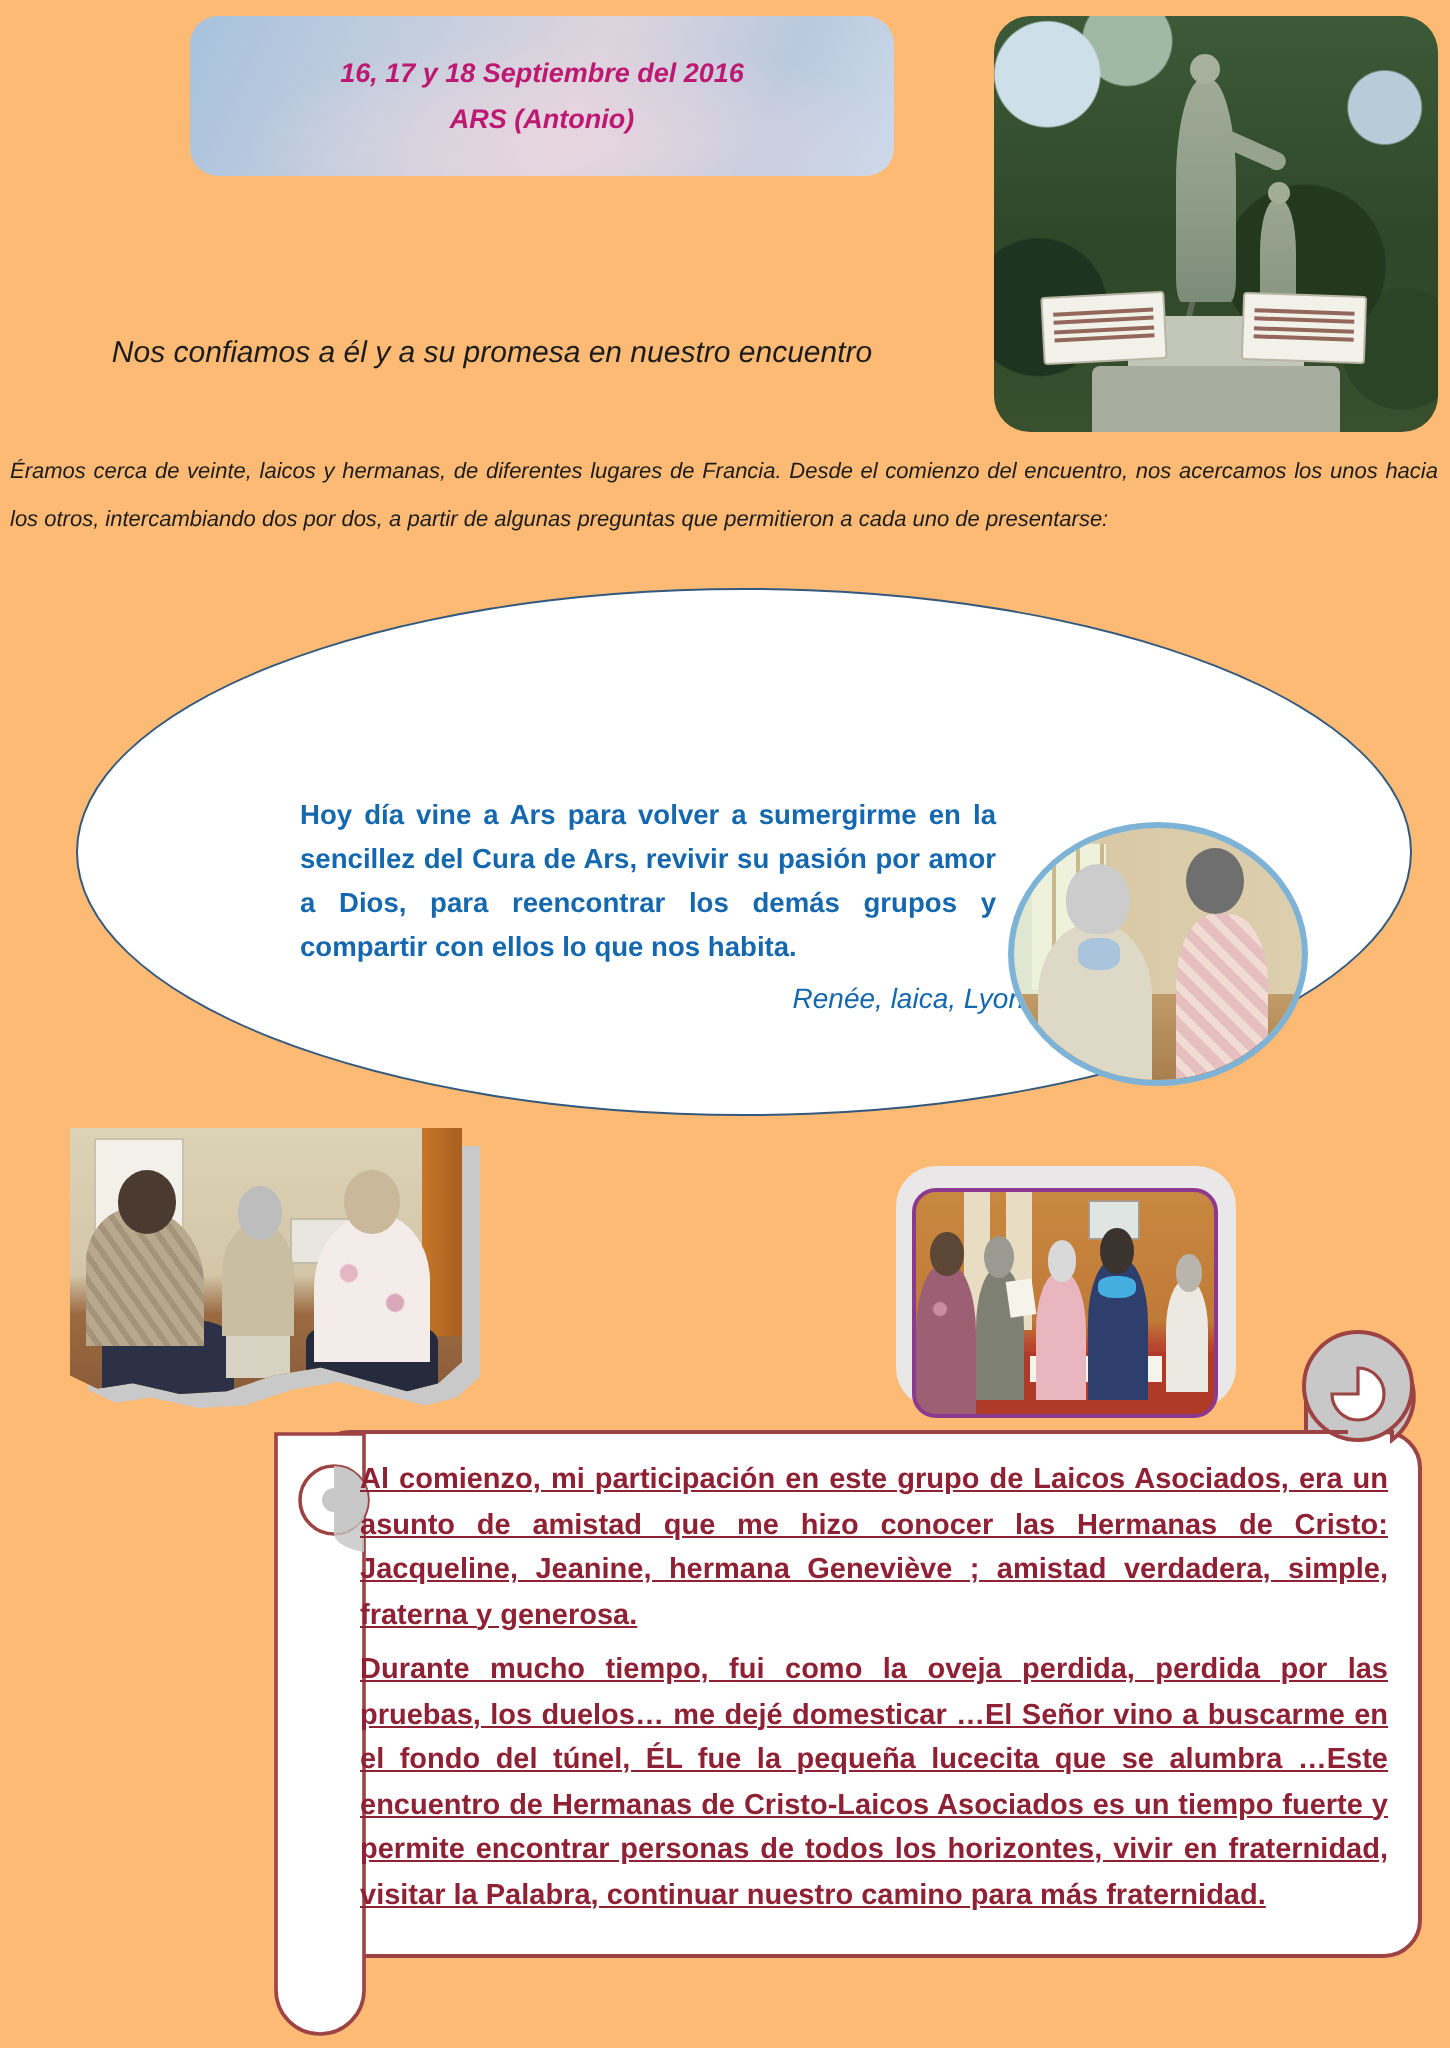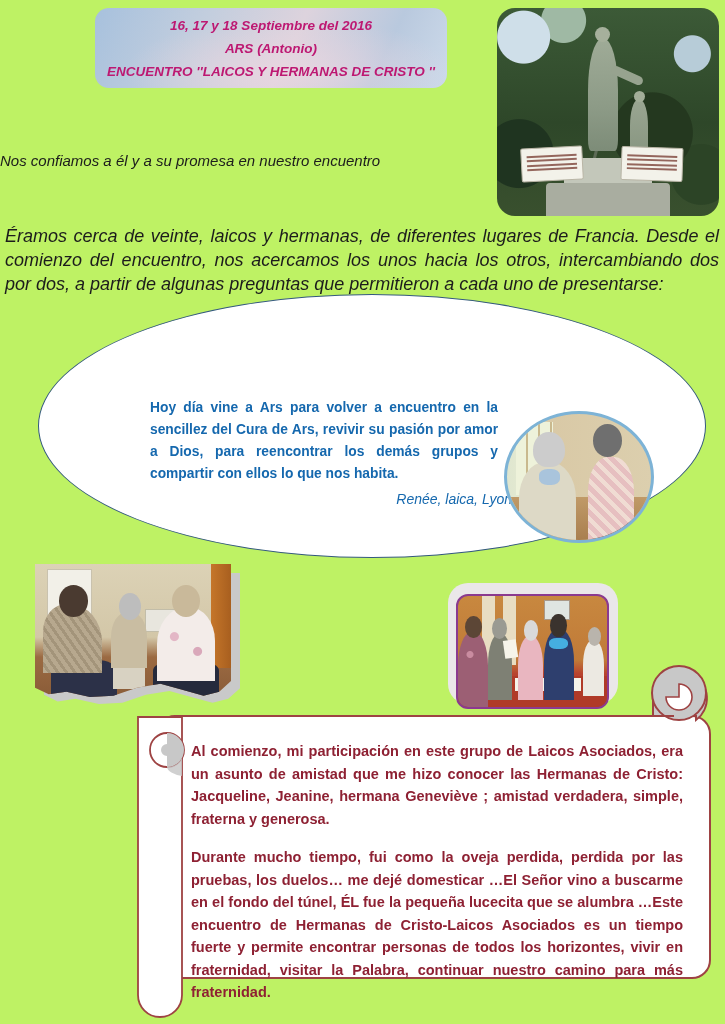--- a/index.html
+++ b/index.html
@@ -1,17 +1,17 @@
 <!DOCTYPE html>
 <html><head>
 <meta charset="utf-8">
 <style>
   html,body{margin:0;padding:0;background:#9c9c9c;}
   #page{
-    position:relative;width:725px;height:1024px;background:#bef264;
+    position:relative;width:725px;height:1024px;background:#fdba74;
     margin:0 auto;overflow:hidden;
     font-family:"Liberation Sans",sans-serif;
   }
   
   .hdr{
     position:absolute;left:95px;top:8px;width:352px;height:80px;
     border-radius:14px;
     background:
       radial-gradient(ellipse at 55% 80%, rgba(233,214,224,.85) 0%, rgba(233,214,224,0) 60%),
       linear-gradient(115deg,#a7c1dd 0%,#c3cede 30%,#ddd3dd 55%,#b9c9de 80%,#cddaea 100%);
@@ -78,30 +78,30 @@
     transform:rotate(14deg);
   }
   
   .p-intro{
     position:absolute;left:5px;top:98px;width:487px;
     font-size:15px;line-height:23.5px;font-style:italic;color:#1c1c1c;
     text-align:justify;
   }
   .p-intro .hl{color:#b5186b;font-weight:bold;}
   .line-trust{
-    position:absolute;left:0;top:152px;width:492px;
+    position:absolute;left:0;top:168px;width:492px;text-align:center;
     font-size:15px;font-style:italic;color:#1c1c1c;
   }
   .line-family{
     position:absolute;left:0;top:193px;width:500px;text-align:center;
     font-size:15.5px;font-style:italic;font-weight:bold;color:#1568ae;
   }
   .p-body{
     position:absolute;left:5px;top:224px;width:714px;
-    font-size:18px;line-height:24px;font-style:italic;color:#1c1c1c;
+    font-size:11px;line-height:24px;font-style:italic;color:#1c1c1c;
     text-align:justify;
   }
   
   .ellipse{
     position:absolute;left:38px;top:294px;width:666px;height:262px;
     border:1.6px solid #34597e;border-radius:50%;background:#ffffff;
   }
   .bub1{
     position:absolute;left:150px;top:325px;width:366px;
     font-size:13.8px;line-height:22px;color:#1568ae;font-weight:bold;
@@ -194,35 +194,34 @@
   .right-f4-head{left:62%;top:16%;width:11%;height:21%;background:#3a332e;border-radius:50%;}
   .right-f5-body{left:84%;top:40%;width:14%;height:50%;background:#ece9e2;border-radius:45% 45% 0 0;}
   .right-f5-head{left:87%;top:28%;width:9%;height:17%;background:#b9b4ac;border-radius:50%;}
   
   .scroll-svg{position:absolute;left:130px;top:660px;width:590px;height:364px;}
   .scroll-text{
     position:absolute;left:175px;top:724px;width:524px;
     color:#8e2133;font-weight:bold;font-size:14.5px;line-height:22.5px;
     text-align:justify;
   }
-  .scroll-text p{margin:16px;}
+  .scroll-text p{margin:5px;text-decoration:underline;}
   .scroll-sig{
     position:absolute;left:420px;top:944px;width:278px;text-align:right;
     color:#8e2133;font-style:italic;font-weight:normal;font-size:14px;
   }
 </style>
 </head>
 <body>
 
 <div id="page">
 
   <div class="hdr">
     <div>16, 17 y 18 Septiembre del 2016</div>
     <div>ARS (Antonio)</div>
-    <div>ENCUENTRO ''LAICOS Y HERMANAS DE CRISTO ''</div>
   </div>
 
   <div class="ph-statue">
     <div class="staff"></div>
     <div class="fig-priest"></div>
     <div class="fig-child"></div>
     <div class="statue-ped"></div>
     <div class="statue-base"></div>
     <div class="plaque l">
         <i></i>
@@ -237,21 +236,21 @@
         <i></i>
       </div>
   </div>
 
 
   <div class="line-trust">Nos confiamos a él y a su promesa en nuestro encuentro</div>
 
   <div class="p-body">Éramos cerca de veinte, laicos y hermanas, de diferentes lugares de Francia.  Desde el comienzo del encuentro, nos acercamos los unos hacia los otros, intercambiando dos por dos, a partir de algunas preguntas que permitieron a cada uno de presentarse:</div>
 
   <div class="ellipse"></div>
-  <div class="bub2">Hoy día vine a Ars para volver a encuentro en la sencillez del Cura de Ars, revivir su pasión por amor a Dios, para reencontrar los demás grupos y compartir con ellos lo que nos habita.</div>
+  <div class="bub2">Hoy día vine a Ars para volver a sumergirme en la sencillez del Cura de Ars, revivir su pasión por amor a Dios, para reencontrar los demás grupos y compartir con ellos lo que nos habita.</div>
   <div class="bub-sig">Renée, laica, Lyon</div>
 
   <div class="ph-circle">
     <div class="cw circ-window"></div>
     <div class="cw circ-tables"></div>
     <div class="cw circ-w1-body"></div>
     <div class="cw circ-w1-scarf"></div>
     <div class="cw circ-w1-head"></div>
     <div class="cw circ-w2-skirt"></div>
     <div class="cw circ-w2-body"></div>

